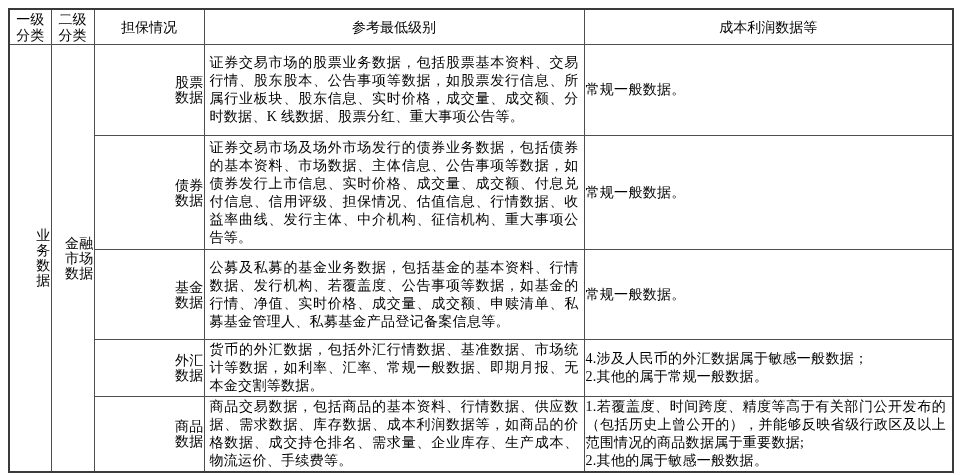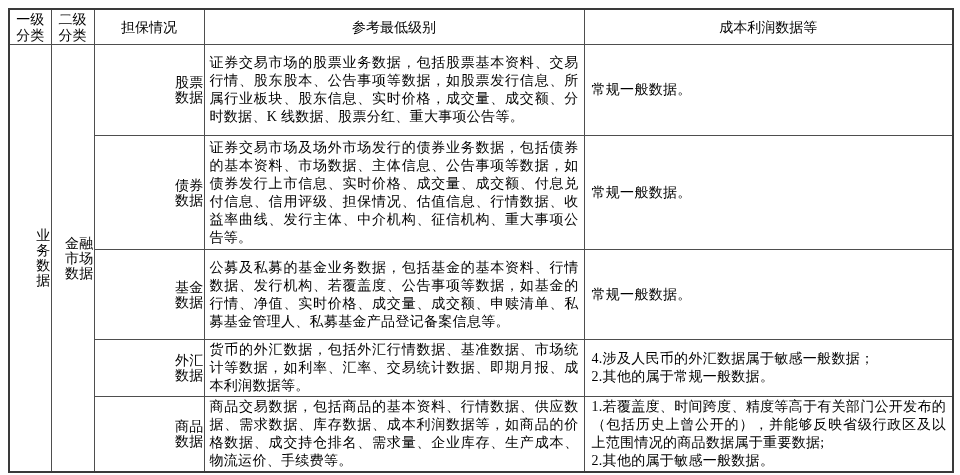--- a/index.html
+++ b/index.html
@@ -57,21 +57,21 @@
   }
   td.cell-desc {
     text-align: justify;
     line-height: 18px;
     padding: 1px 5px 1px 5px;
     margin-top: 10px;
   }
   td.cell-min {
     text-align: justify;
     line-height: 18px;
-    padding: 1px 6px 1px 7px;
+    padding: 1px 6px 1px 1px;
     white-space: pre-line;
   }
   tr.h-r1 { height: 91px; }
   tr.h-r2 { height: 114px; }
   tr.h-r3 { height: 90px; }
   tr.h-r4 { height: 57px; }
   tr.h-r5 { height: 74px; }
 </style>
 </head>
 <body>
@@ -117,21 +117,21 @@
     </tr>
     <tr class="h-r3">
       <td class="cell-center">基金
 数据</td>
       <td class="cell-desc">公募及私募的基金业务数据，包括基金的基本资料、行情数据、发行机构、若覆盖度、公告事项等数据，如基金的行情、净值、实时价格、成交量、成交额、申赎清单、私募基金管理人、私募基金产品登记备案信息等。</td>
       <td class="cell-min">常规一般数据。</td>
     </tr>
     <tr class="h-r4">
       <td class="cell-center">外汇
 数据</td>
-      <td class="cell-desc">货币的外汇数据，包括外汇行情数据、基准数据、市场统计等数据，如利率、汇率、交易统计数据、即期月报、成本利润数据等。</td>
+      <td class="cell-desc">货币的外汇数据，包括外汇行情数据、基准数据、市场统计等数据，如利率、汇率、常规一般数据、即期月报、无本金交割等数据。</td>
       <td class="cell-min">4.涉及人民币的外汇数据属于敏感一般数据；
 2.其他的属于常规一般数据。</td>
     </tr>
     <tr class="h-r5">
       <td class="cell-center">商品
 数据</td>
       <td class="cell-desc">商品交易数据，包括商品的基本资料、行情数据、供应数据、需求数据、库存数据、成本利润数据等，如商品的价格数据、成交持仓排名、需求量、企业库存、生产成本、物流运价、手续费等。</td>
       <td class="cell-min">1.若覆盖度、时间跨度、精度等高于有关部门公开发布的（包括历史上曾公开的），并能够反映省级行政区及以上范围情况的商品数据属于重要数据;
 2.其他的属于敏感一般数据。</td>
     </tr>

